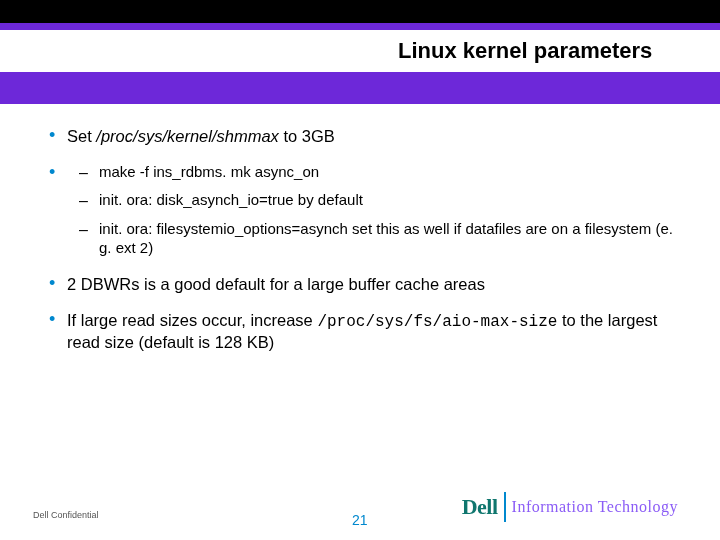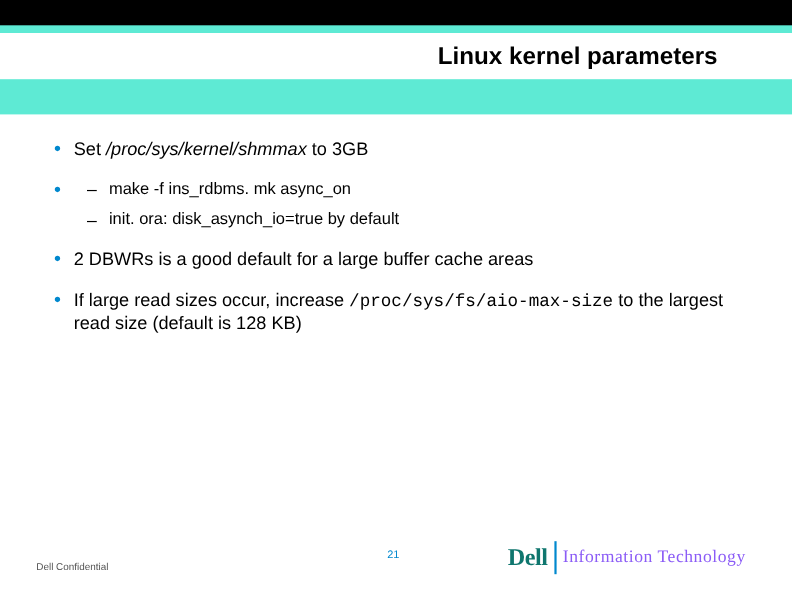--- a/index.html
+++ b/index.html
@@ -7,21 +7,21 @@
     width: 720px;
     height: 540px;
     font-family: Arial, Helvetica, sans-serif;
     background: #fff;
     position: relative;
     overflow: hidden;
   }
   .header-band {
     width: 100%;
     height: 104px;
-    background: #5eead4;
+    background: #6d28d9;
     position: relative;
   }
   .header-overlay {
     position: absolute;
     top: 0;
     left: 0;
     width: 100%;
     height: 23px;
     background: #000;
   }
@@ -92,22 +92,22 @@
   .conf {
     position: absolute;
     left: 33px;
     bottom: 8px;
     font-size: 9px;
     color: #555;
   }
   .pagenum {
     position: absolute;
     left: 352px;
-    bottom: 18px;
-    font-size: 10px;
+    bottom: 0;
+    font-size: 14px;
     color: #0088ce;
   }
   .brand {
     position: absolute;
     right: 42px;
     bottom: 6px;
     display: flex;
     align-items: center;
     gap: 6px;
   }
@@ -140,20 +140,21 @@
 
 <div class="content">
   <ul class="bullets">
     <li>
       <span>Set </span><i>/proc/sys/kernel/shmmax</i><span> to 3GB</span>
     </li>
     <li>
       <ul class="sub">
         <li>make -f ins_rdbms. mk async_on</li>
         <li>init. ora: disk_asynch_io=true by default</li>
+        <li>init. ora: filesystemio_options=asynch set this as well if datafiles are on a filesystem (e. g. ext 2)</li>
       </ul>
     </li>
     <li>2 DBWRs is a good default for a large buffer cache areas</li>
     <li>
       <span>If large read sizes occur, increase </span><span class="mono">/proc/sys/fs/aio-max-size</span><span> to the largest read size (default is 128 KB)</span>
     </li>
   </ul>
 </div>
 
 <div class="footer">

